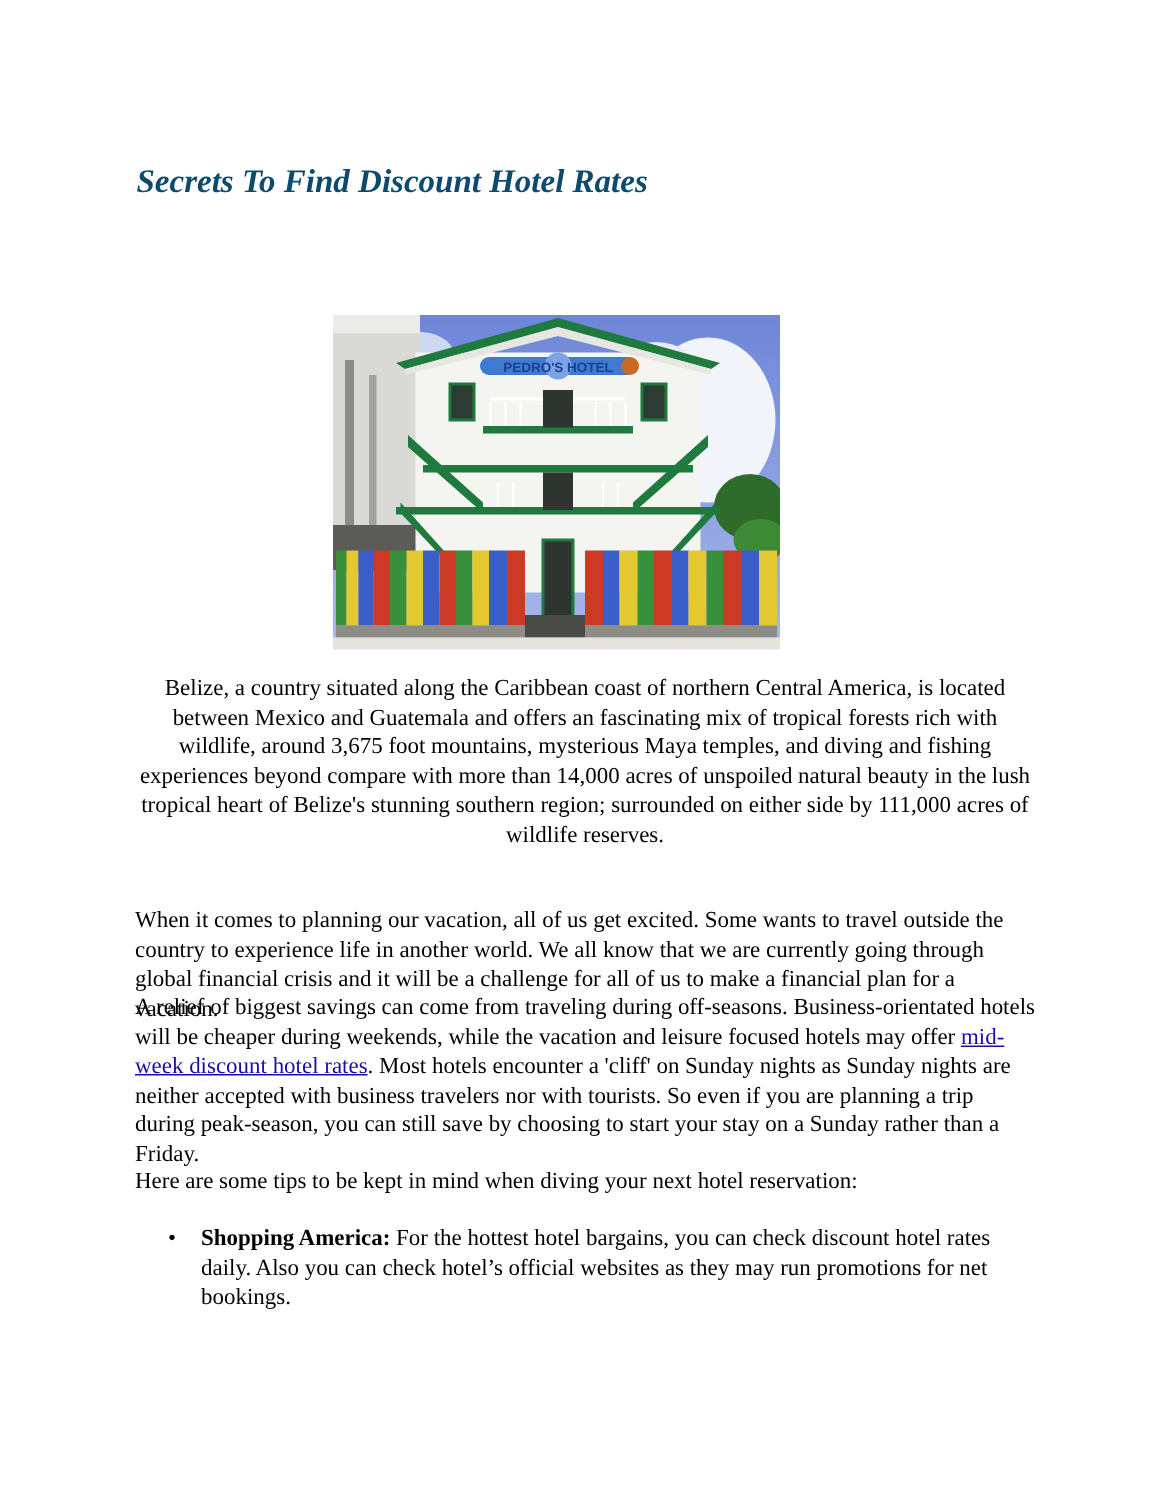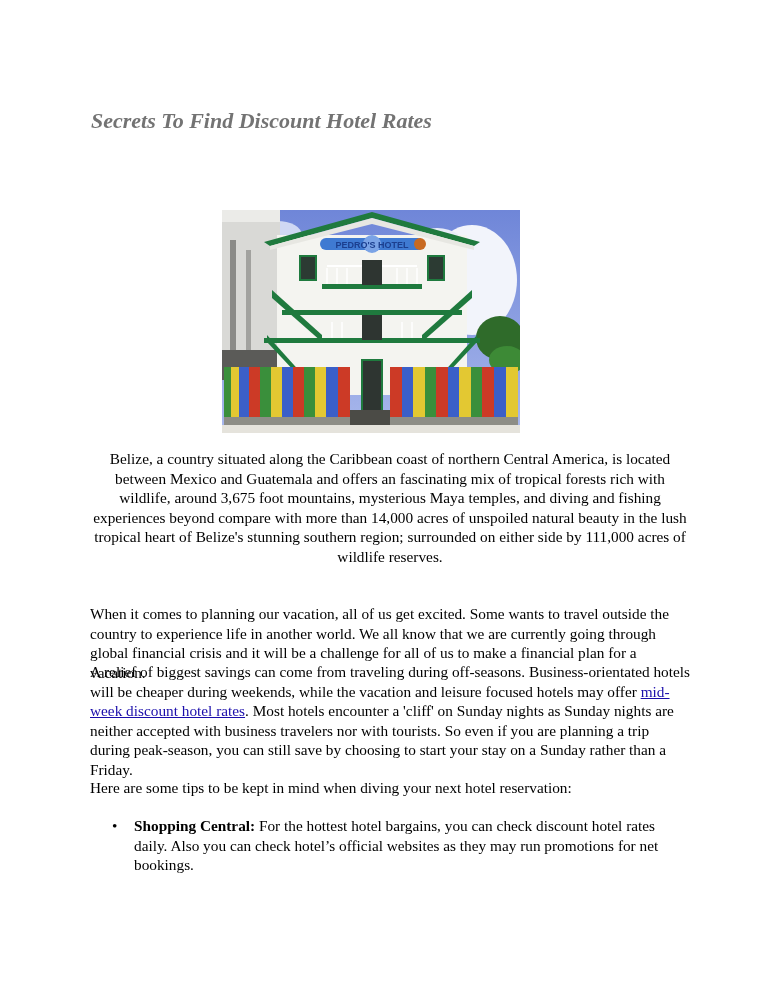--- a/index.html
+++ b/index.html
@@ -1,21 +1,21 @@
 <!DOCTYPE html>
 <html><head>
 <meta charset="utf-8">
 <style>
   html, body { margin: 0; padding: 0; background: #ffffff; }
   body { width: 768px; height: 994px; position: relative; overflow: hidden;
          font-family: "Liberation Serif", "DejaVu Serif", serif; color: #000; }
   .page { position: absolute; left: 0; top: 0; width: 768px; height: 994px; }
   .title { position: absolute; left: 91px; top: 108px; margin: 0;
            font-family: "Liberation Serif", serif; font-weight: bold; font-style: italic;
-           font-size: 22px; color: #737373; letter-spacing: 0; white-space: nowrap; }
+           font-size: 22px; color: #0c4a6e; letter-spacing: 0; white-space: nowrap; }
   .photo { position: absolute; left: 222px; top: 210px; width: 298px; height: 223px; overflow: hidden; }
   .para { position: absolute; left: 90px; width: 600px; margin: 0;
           font-size: 15.3px; line-height: 19.6px; }
   .p1 { top: 449px; text-align: center; }
   .p2 { top: 604px; }
   .p3 { top: 662px; }
   .p4 { top: 778px; }
   .link { color: #1a0dab; text-decoration: underline; cursor: pointer; }
   .bullets { position: absolute; left: 90px; top: 816px; width: 600px; margin: 0; padding: 0; list-style: none; }
   .bullets li { position: relative; padding-left: 44px; font-size: 15.3px; line-height: 19.6px; }
@@ -132,17 +132,17 @@
   <p class="para p1">Belize, a country situated along the Caribbean coast of northern Central America, is located between Mexico and Guatemala and offers an fascinating mix of tropical forests rich with wildlife, around 3,675 foot mountains, mysterious Maya temples, and diving and fishing experiences beyond compare with more than 14,000 acres of unspoiled natural beauty in the lush tropical heart of Belize's stunning southern region; surrounded on either side by 111,000 acres of wildlife reserves.</p>
   <p class="para p2">When it comes to planning our vacation, all of us get excited. Some wants to travel outside the country to experience life in another world.  We all know that we are currently going through global financial crisis and it will be a challenge for all of us to make a financial plan for a vacation.</p>
 
   <p class="para p3"><span>A relief of biggest savings can come from traveling during off-seasons.  Business-orientated hotels will be cheaper during weekends, while the vacation and leisure focused hotels may offer </span><a class="link">mid-week discount hotel rates</a><span>. Most hotels encounter a 'cliff' on Sunday nights as Sunday nights are neither accepted with business travelers nor with tourists.  So even if you are planning a trip during peak-season, you can still save by choosing to start your stay on a Sunday rather than a Friday.</span></p>
 
   <p class="para p4">Here are some tips to be kept in mind when diving your next hotel reservation:</p>
 
   <ul class="bullets">
     <li>
       <span class="bullet-dot">•</span>
-      <span class="bold">Shopping Central:</span><span> For the hottest hotel bargains, you can check discount hotel rates daily.  Also you can check hotel’s official websites as they may run promotions for net bookings.</span>
+      <span class="bold">Shopping America:</span><span> For the hottest hotel bargains, you can check discount hotel rates daily.  Also you can check hotel’s official websites as they may run promotions for net bookings.</span>
     </li>
   </ul>
 
 </div>
 
 </body></html>

